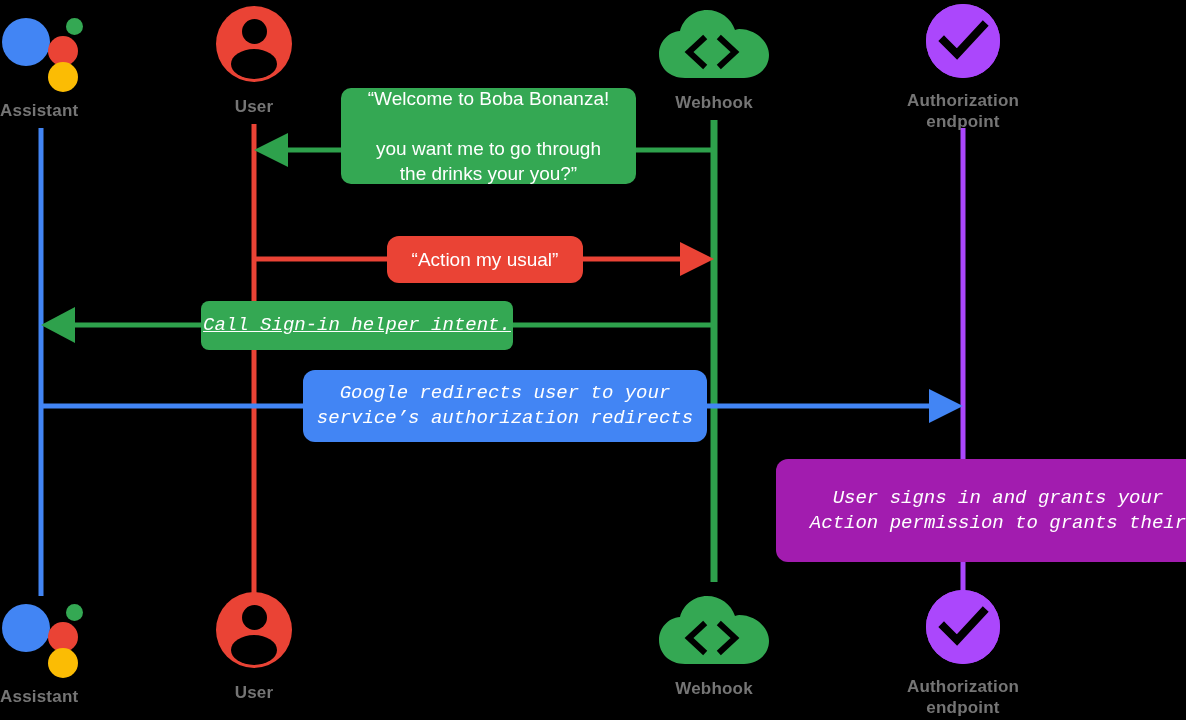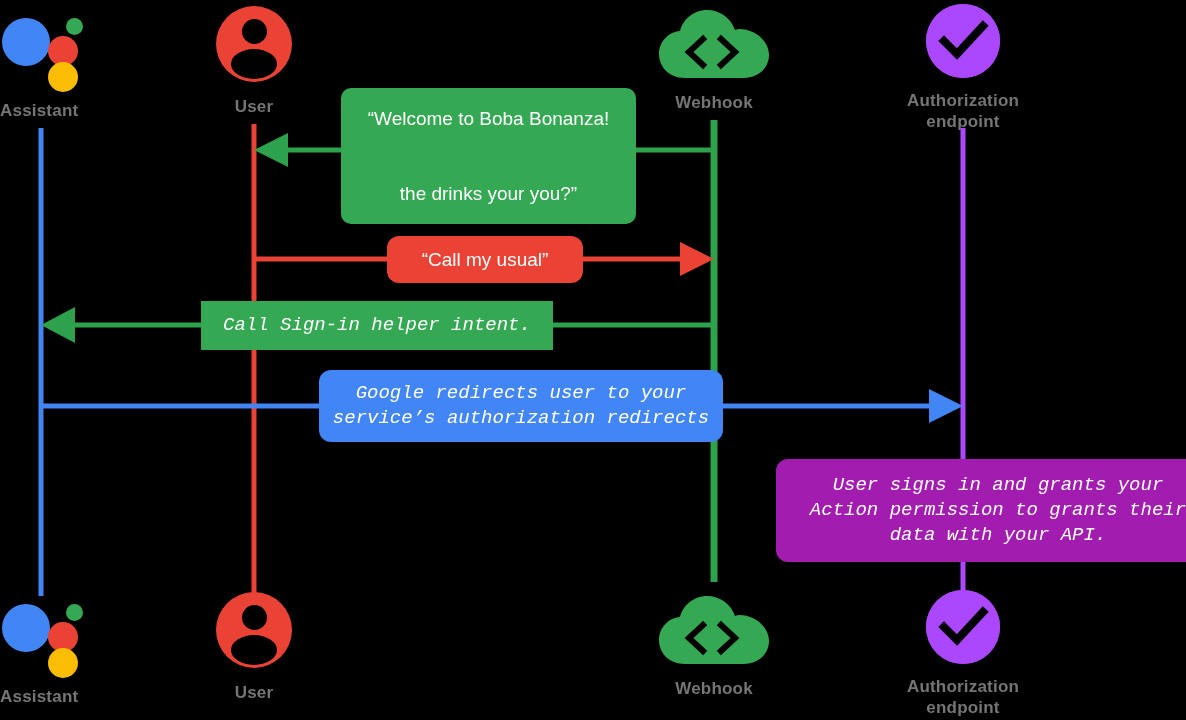--- a/index.html
+++ b/index.html
@@ -85,38 +85,38 @@
       <line x1="714" y1="325" x2="55" y2="325" stroke="#2EA14C" stroke-width="5"></line>
       <polygon points="41,325 75,307 75,343" fill="#2EA14C"></polygon>
     </g>
 
     <g>
       <line x1="41" y1="406" x2="949" y2="406" stroke="#4285F4" stroke-width="5"></line>
       <polygon points="963,406 929,389 929,423" fill="#4285F4"></polygon>
     </g>
   </svg>
 
-  <div class="msg sans green" style="left:341px;top:88px;width:295px;height:136px;">
-    <span><span>“Welcome to Boba Bonanza!</span><br><br><br><span>the drinks your you?”</span></span>
+  <div class="msg sans green" style="left:341px;top:88px;width:295px;height:96px;">
+    <span><span>“Welcome to Boba Bonanza!</span><br><br><span>you want me to go through</span><br><span>the drinks your you?”</span></span>
   </div>
 
   <div class="msg sans red" style="left:387px;top:236px;width:196px;height:47px;border-radius:12px;">
-    <span>“Call my usual”</span>
+    <span>“Action my usual”</span>
   </div>
 
-  <div class="msg mono green" style="left:201px;top:301px;width:352px;height:49px;border-radius:0;">
+  <div class="msg mono green" style="left:201px;top:301px;width:312px;height:49px;border-radius:8px;text-decoration:underline;">
     <span>Call Sign-in helper intent.</span>
   </div>
 
-  <div class="msg mono blue" style="left:303px;top:370px;width:404px;height:72px;border-radius:12px;margin-left:16px;">
+  <div class="msg mono blue" style="left:303px;top:370px;width:404px;height:72px;border-radius:12px;">
     <span><span>Google redirects user to your</span><br><span>service’s authorization redirects</span></span>
   </div>
 
   <div class="msg mono cyan" style="left:741px;top:459px;width:444px;height:103px;border-radius:12px;">
-    <span><span>User signs in and grants your</span><br><span>Action permission to grants their</span><br><span>data with your API.</span></span>
+    <span><span>User signs in and grants your</span><br><span>Action permission to grants their</span><br></span>
   </div>
 
   <div class="actor" style="left:0px;top:10px;width:90px;">
     <div class="icon-wrap ga">
       <i class="blue"></i>
         <i class="red"></i>
         <i class="green"></i>
         <i class="yellow"></i>
     </div>
     <div class="actor-label" style="margin-top:12px;text-align:left;">Assistant</div>

